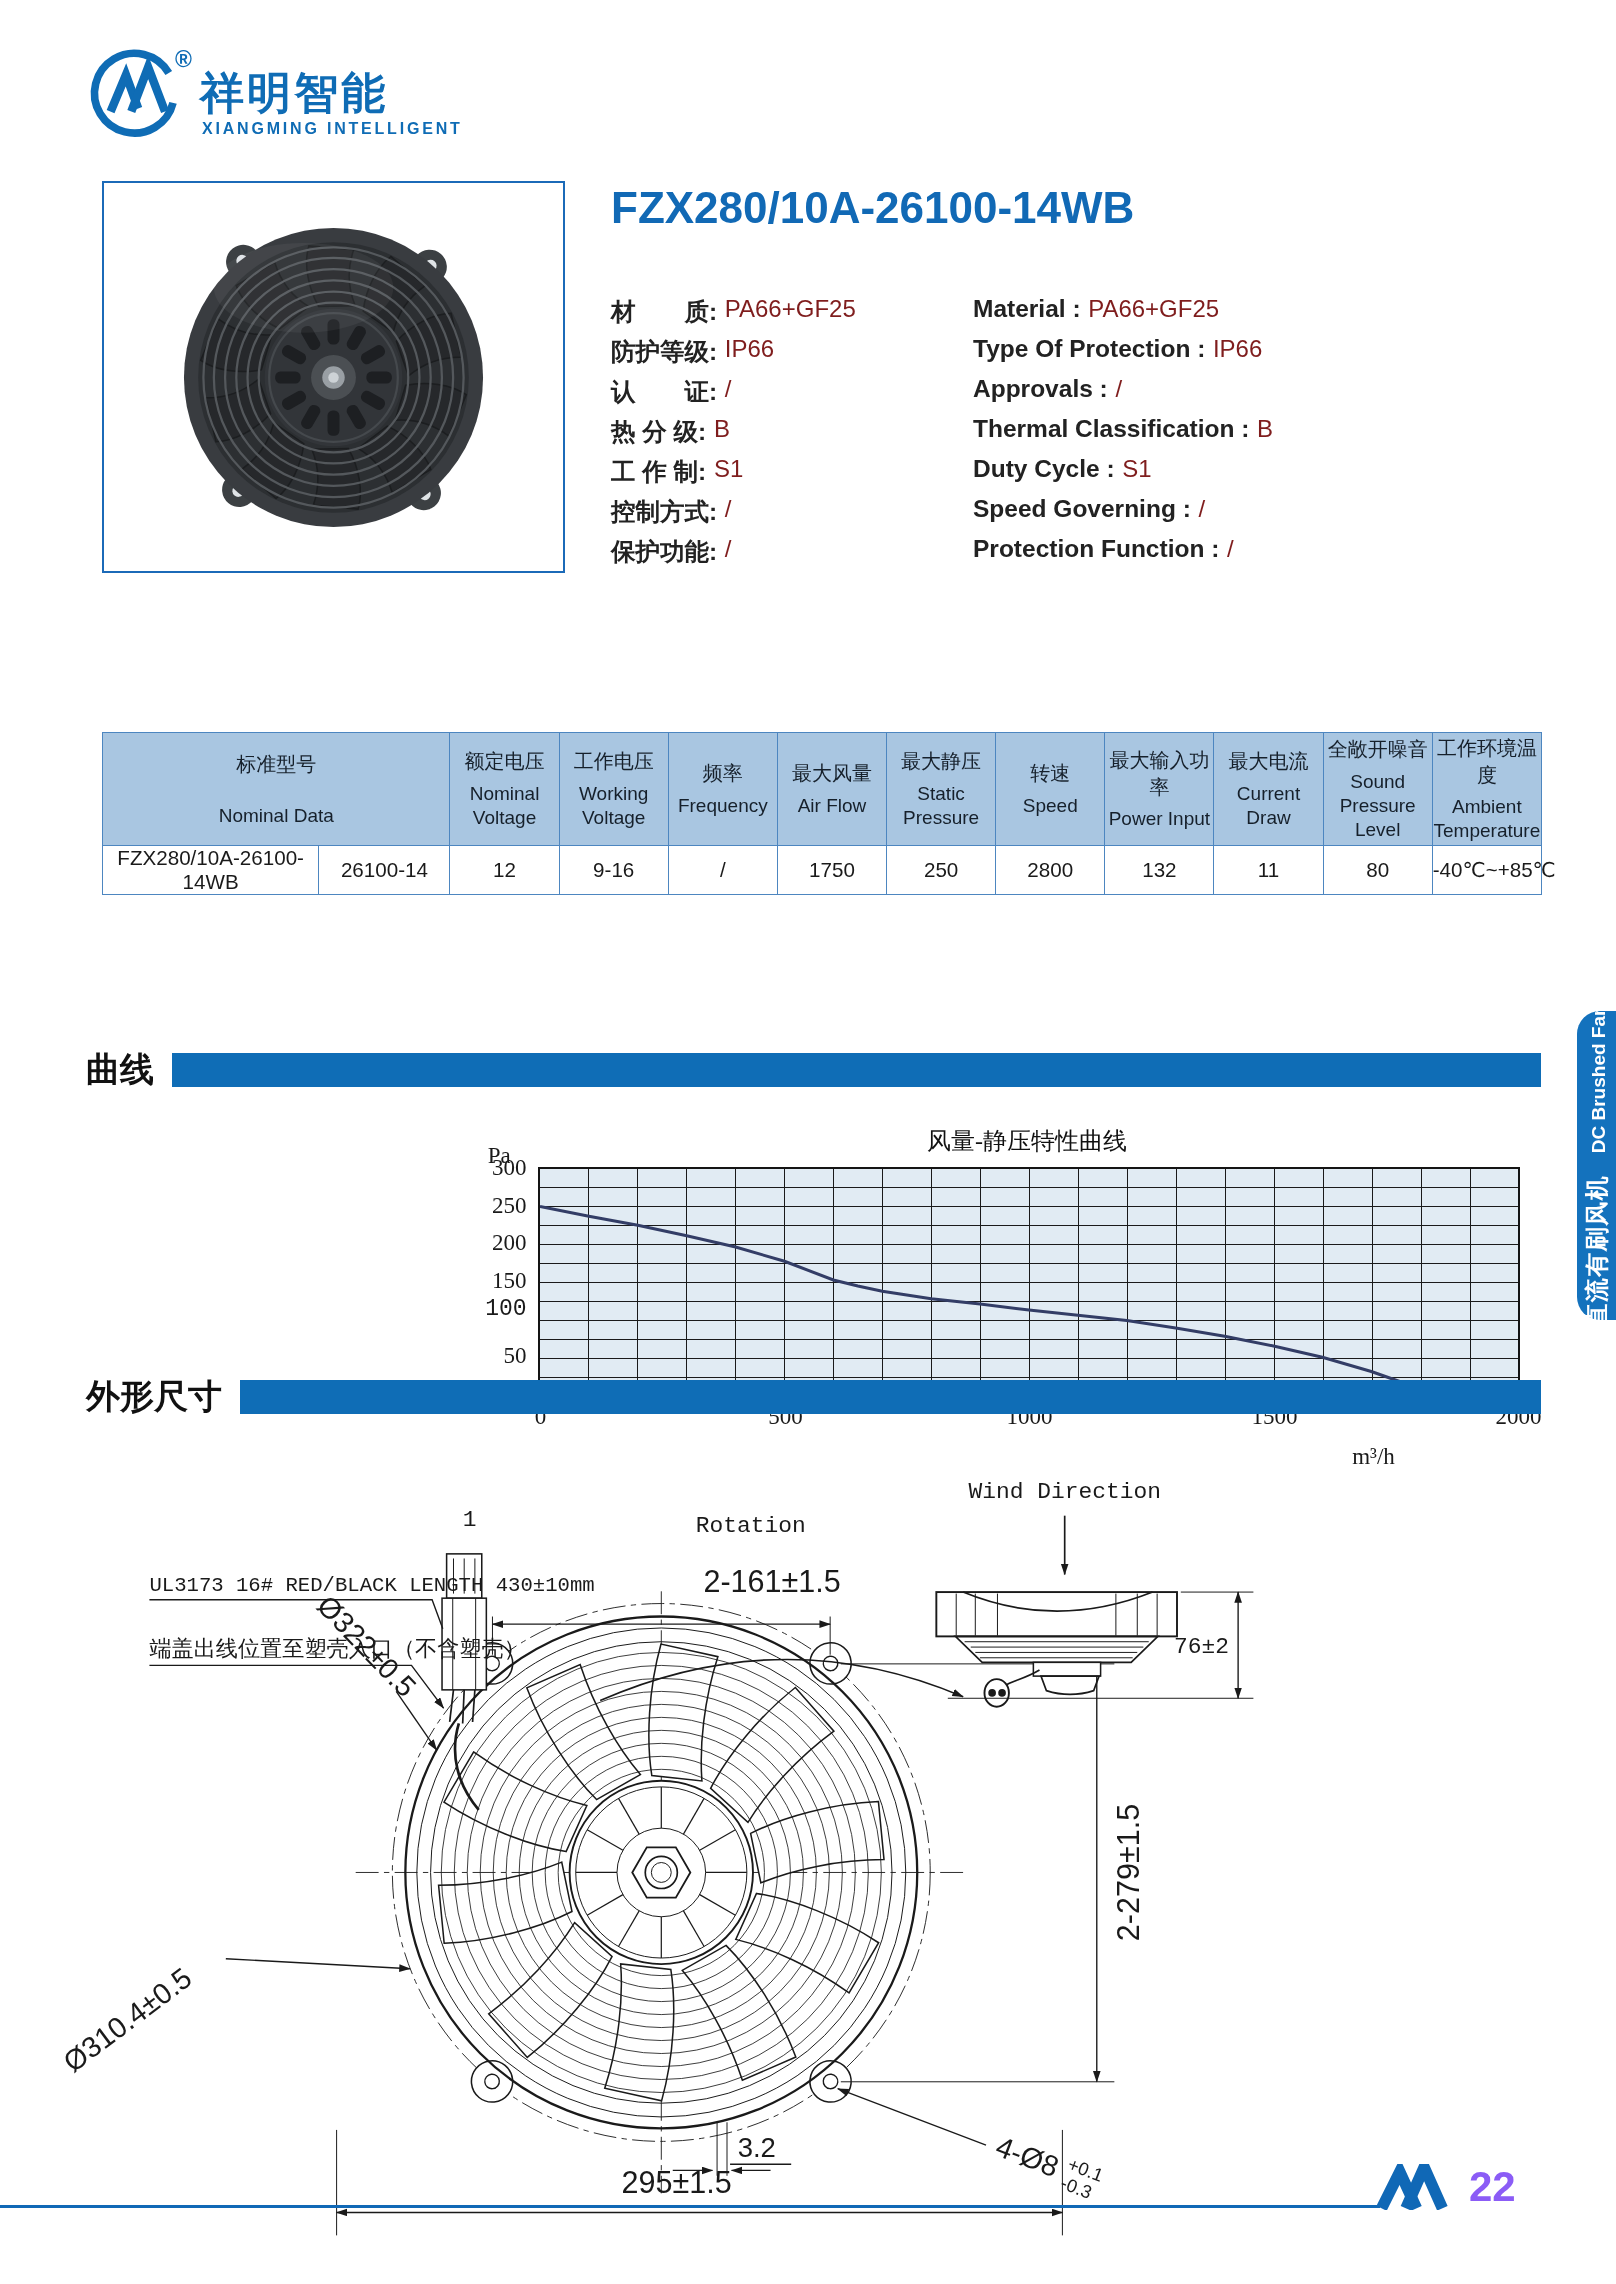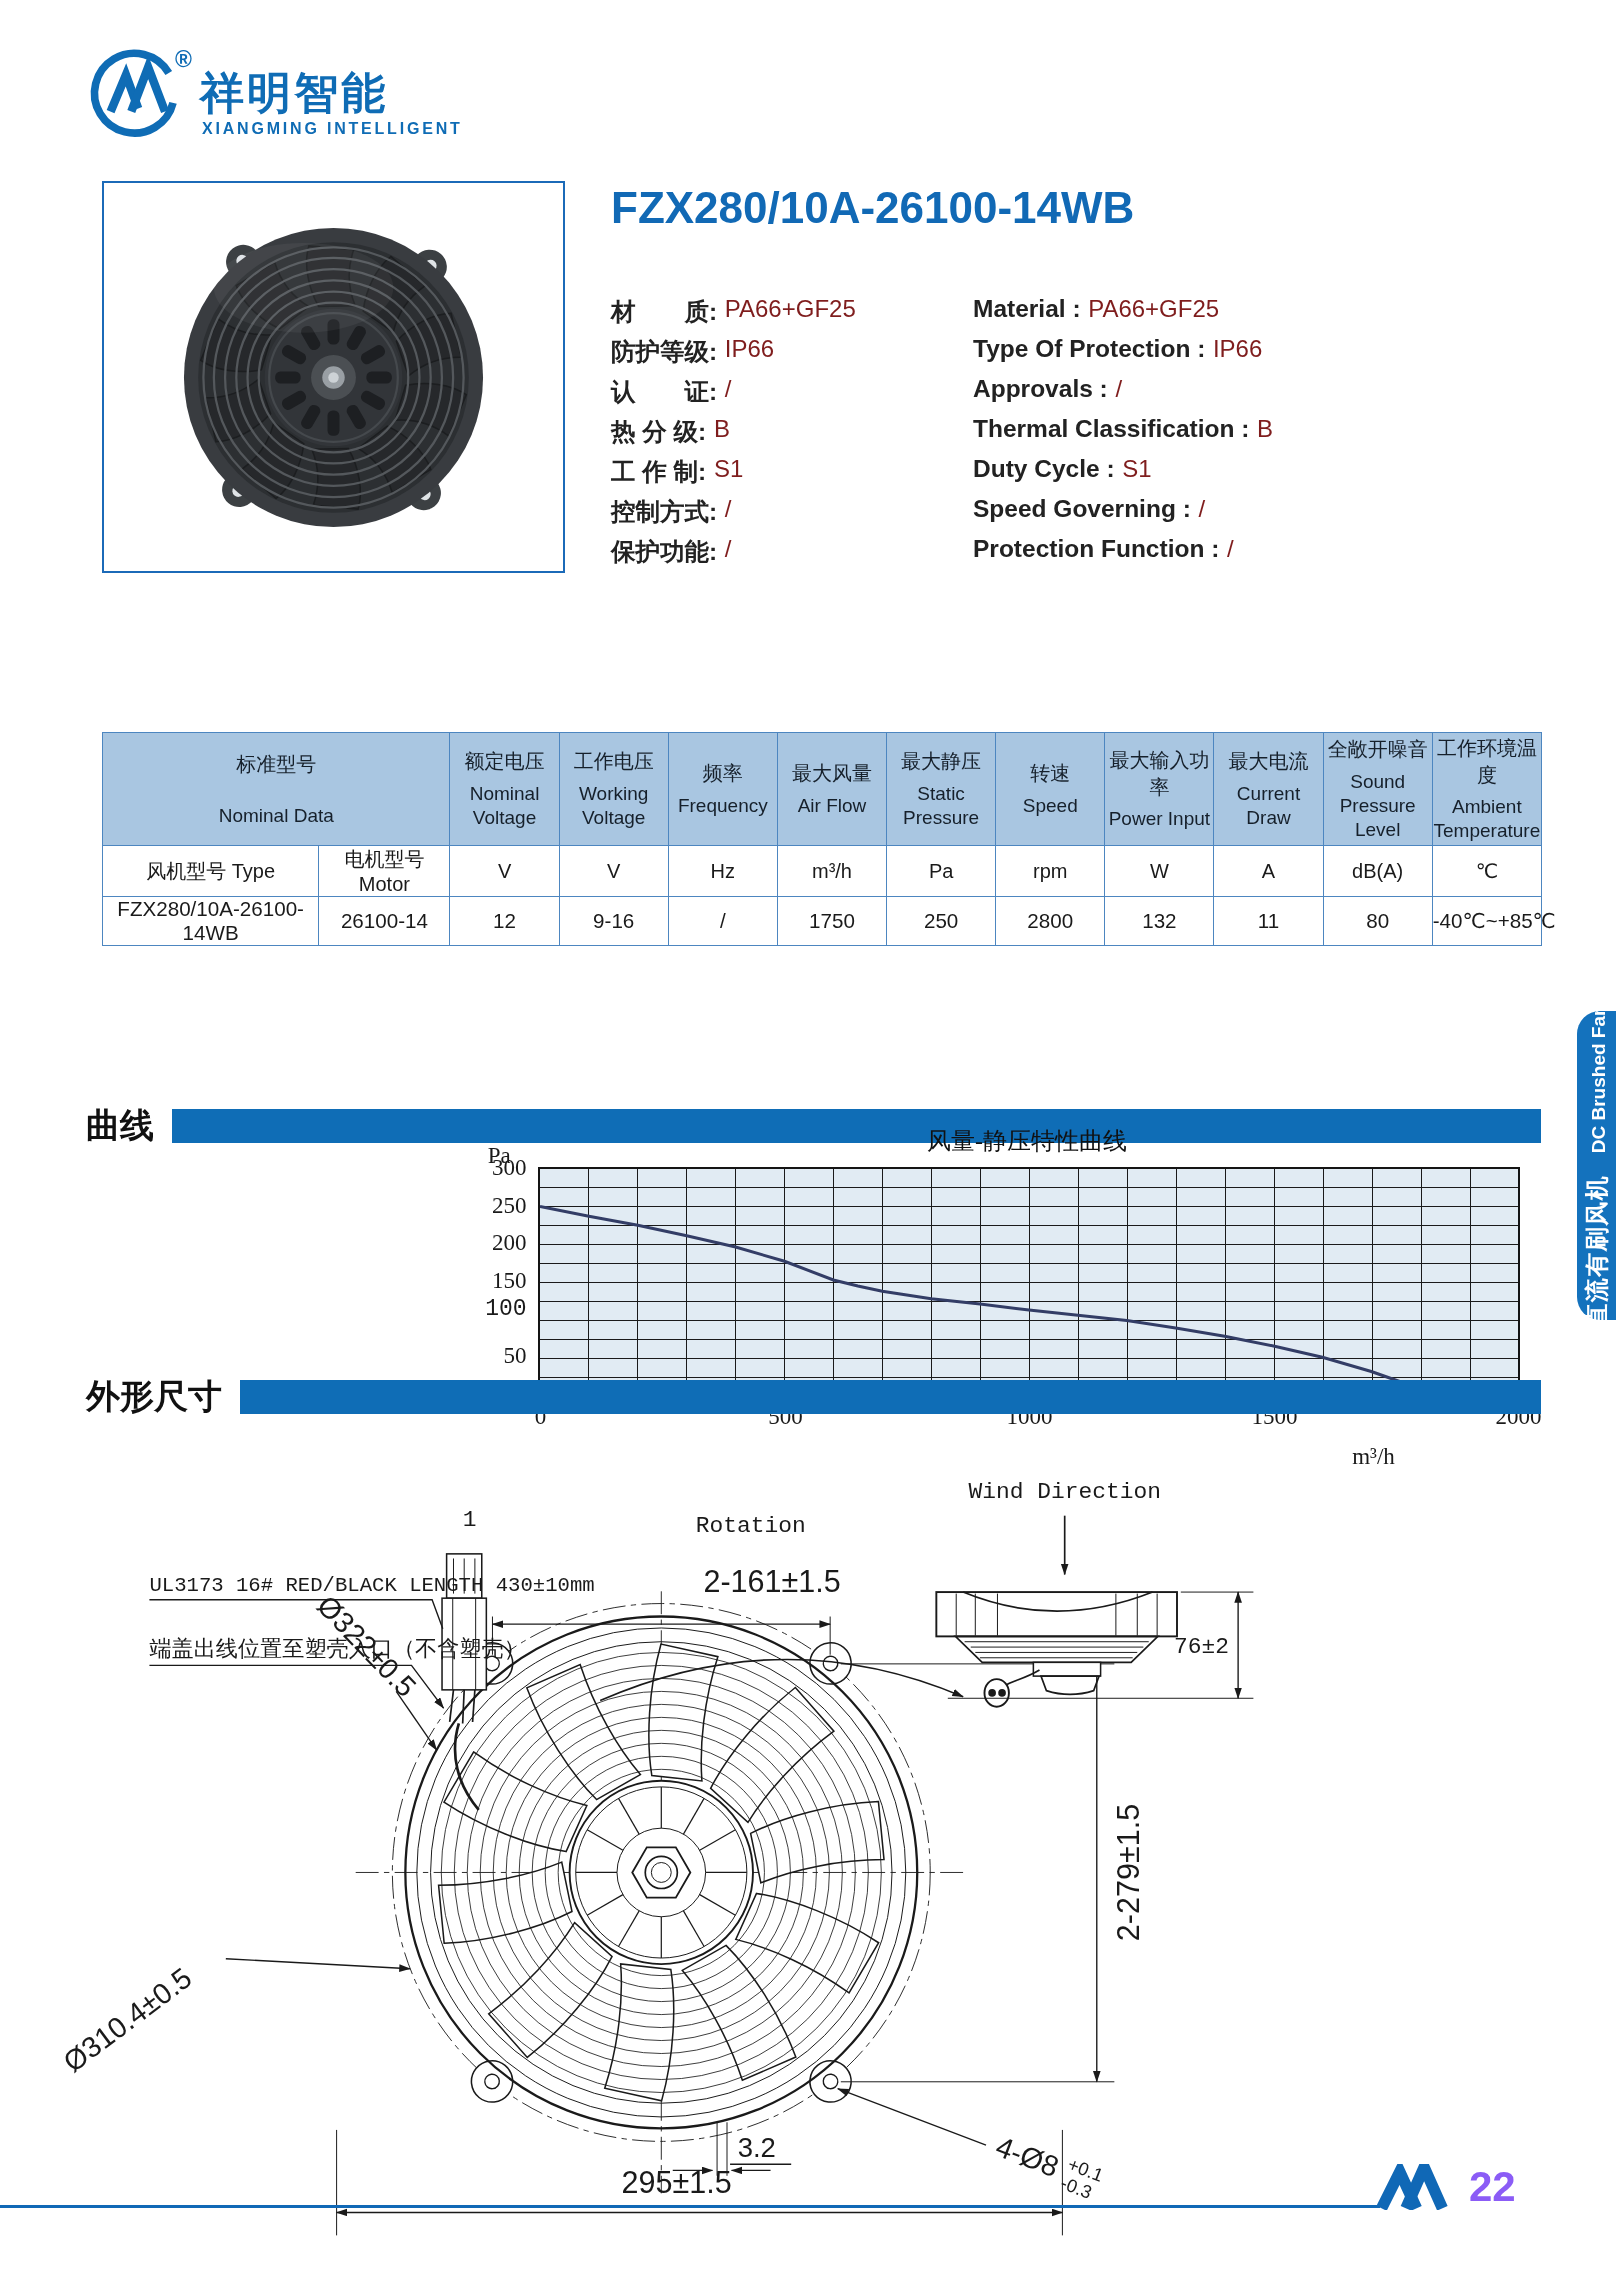--- a/index.html
+++ b/index.html
@@ -287,53 +287,39 @@
             </th>
         <th class="hd">
               <div class="th-cn">全敞开噪音</div>
               <div class="th-en">Sound Pressure Level</div>
             </th>
         <th class="hd">
               <div class="th-cn">工作环境温度</div>
               <div class="th-en">Ambient Temperature</div>
             </th>
       </tr>
-      <tr class="r2">
-        <td>风机型号 Type</td>
-        <td>电机型号 Motor</td>
-        <td>V</td>
-        <td>V</td>
-        <td>Hz</td>
-        <td>m³/h</td>
-        <td>Pa</td>
-        <td>rpm</td>
-        <td>W</td>
-        <td>A</td>
-        <td>dB(A)</td>
-        <td>℃</td>
-      </tr>
       <tr class="r3">
         <td>FZX280/10A-26100-14WB</td>
         <td>26100-14</td>
         <td>12</td>
         <td>9-16</td>
         <td>/</td>
         <td>1750</td>
         <td>250</td>
         <td>2800</td>
         <td>132</td>
         <td>11</td>
         <td>80</td>
         <td>-40℃~+85℃</td>
       </tr>
     </tbody>
       </table>
   </div>
 
-  <div class="abs sec" style="top:1106px">
+  <div class="abs sec" style="top:1050px">
     <span class="sec-title">曲线</span>
     <span class="sec-bar"></span>
   </div>
 
   <div class="abs chart">
     <div class="c-title">风量-静压特性曲线</div>
     <div class="c-ylab">Pa</div>
     <div class="ytick yt0">300</div>
     <div class="ytick yt1">250</div>
     <div class="ytick yt2">200</div>

